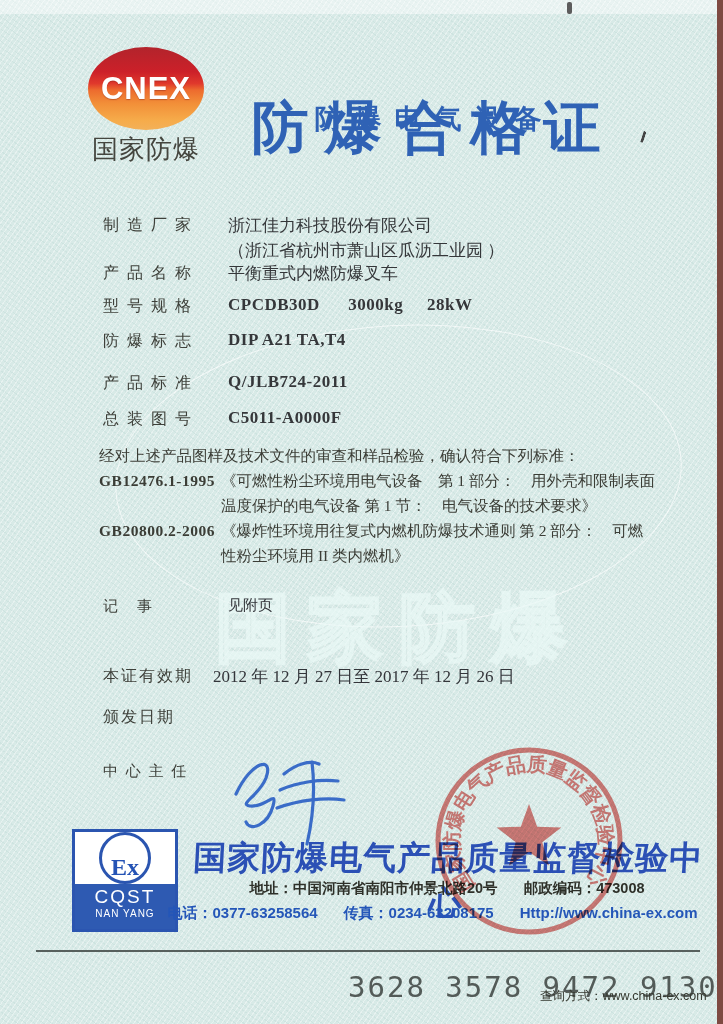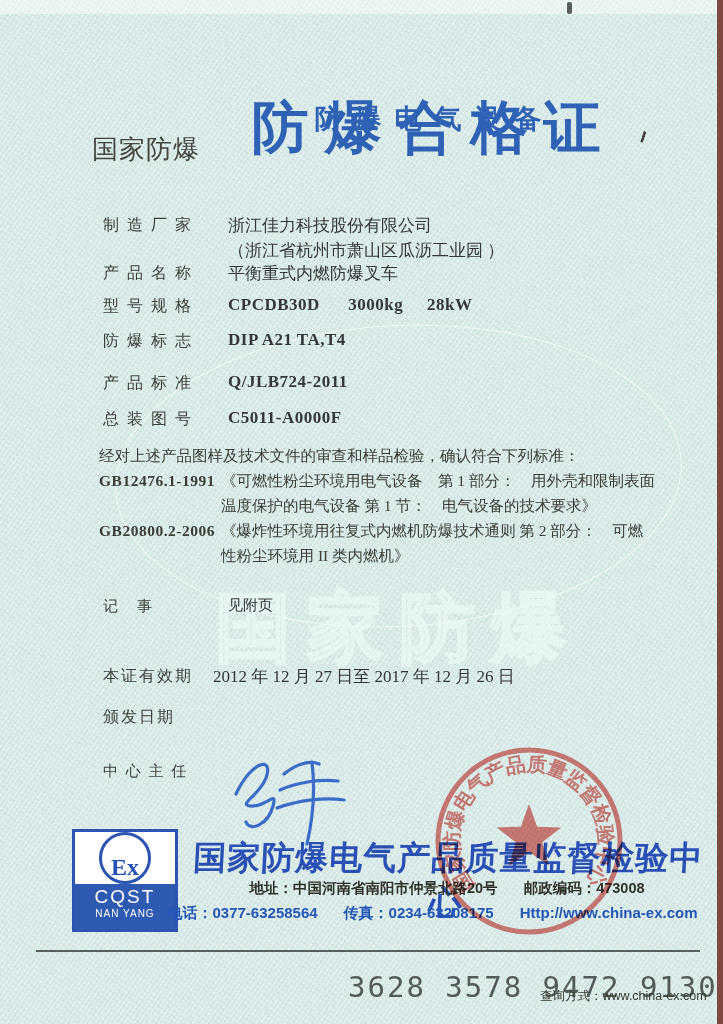--- a/index.html
+++ b/index.html
@@ -83,20 +83,23 @@
 <div class="page">
 
   <div class="edge-top"></div>
   <div class="edge-right"></div>
   <div class="staple"></div>
   <div class="speck"></div>
 
   <div class="wm-ellipse"></div>
   <div class="wm-text">国家防爆</div>
 
+  <div class="cnex-oval">
+    <span>CNEX</span>
+  </div>
   <div class="logo-caption">国家防爆</div>
   <div class="hd-subtitle">防爆电气设备</div>
   <div class="hd-title">防爆合格证</div>
 
   <div class="flabel" style="top:215px">制 造 厂 家</div>
   <div class="fvalue" style="top:239px">（浙江省杭州市萧山区瓜沥工业园 ）</div>
   <div class="fvalue" style="top:214px">浙江佳力科技股份有限公司</div>
 
   <div class="flabel" style="top:263px">产 品 名 称</div>
   <div class="fvalue" style="top:262px">平衡重式内燃防爆叉车</div>
@@ -109,21 +112,21 @@
 
   <div class="flabel" style="top:373px">产 品 标 准</div>
   <div class="fvalue code" style="top:372px">Q/JLB724-2011</div>
 
   <div class="flabel" style="top:409px">总 装 图 号</div>
   <div class="fvalue code" style="top:408px">C5011-A0000F</div>
 
   <div class="standards">
     <div>经对上述产品图样及技术文件的审查和样品检验，确认符合下列标准：</div>
     <div class="std-item">
-      <span class="code">GB12476.1-1991</span><span>《可燃性粉尘环境用电气设备　第 1 部分：　用外壳和限制表面温度保护的电气设备 第 1 节：　电气设备的技术要求》</span>
+      <span class="code">GB12476.1-1995</span><span>《可燃性粉尘环境用电气设备　第 1 部分：　用外壳和限制表面温度保护的电气设备 第 1 节：　电气设备的技术要求》</span>
     </div>
     <div class="std-item">
       <span class="code">GB20800.2-2006</span><span>《爆炸性环境用往复式内燃机防爆技术通则 第 2 部分：　可燃性粉尘环境用 II 类内燃机》</span>
     </div>
   </div>
 
   <div class="rec-label" style="top:597px;font-size:15px">记　事</div>
   <div class="rec-value" style="left:228px;top:596px;font-size:15px">见附页</div>
 
   <div class="rec-label" style="top:666px">本证有效期</div>

